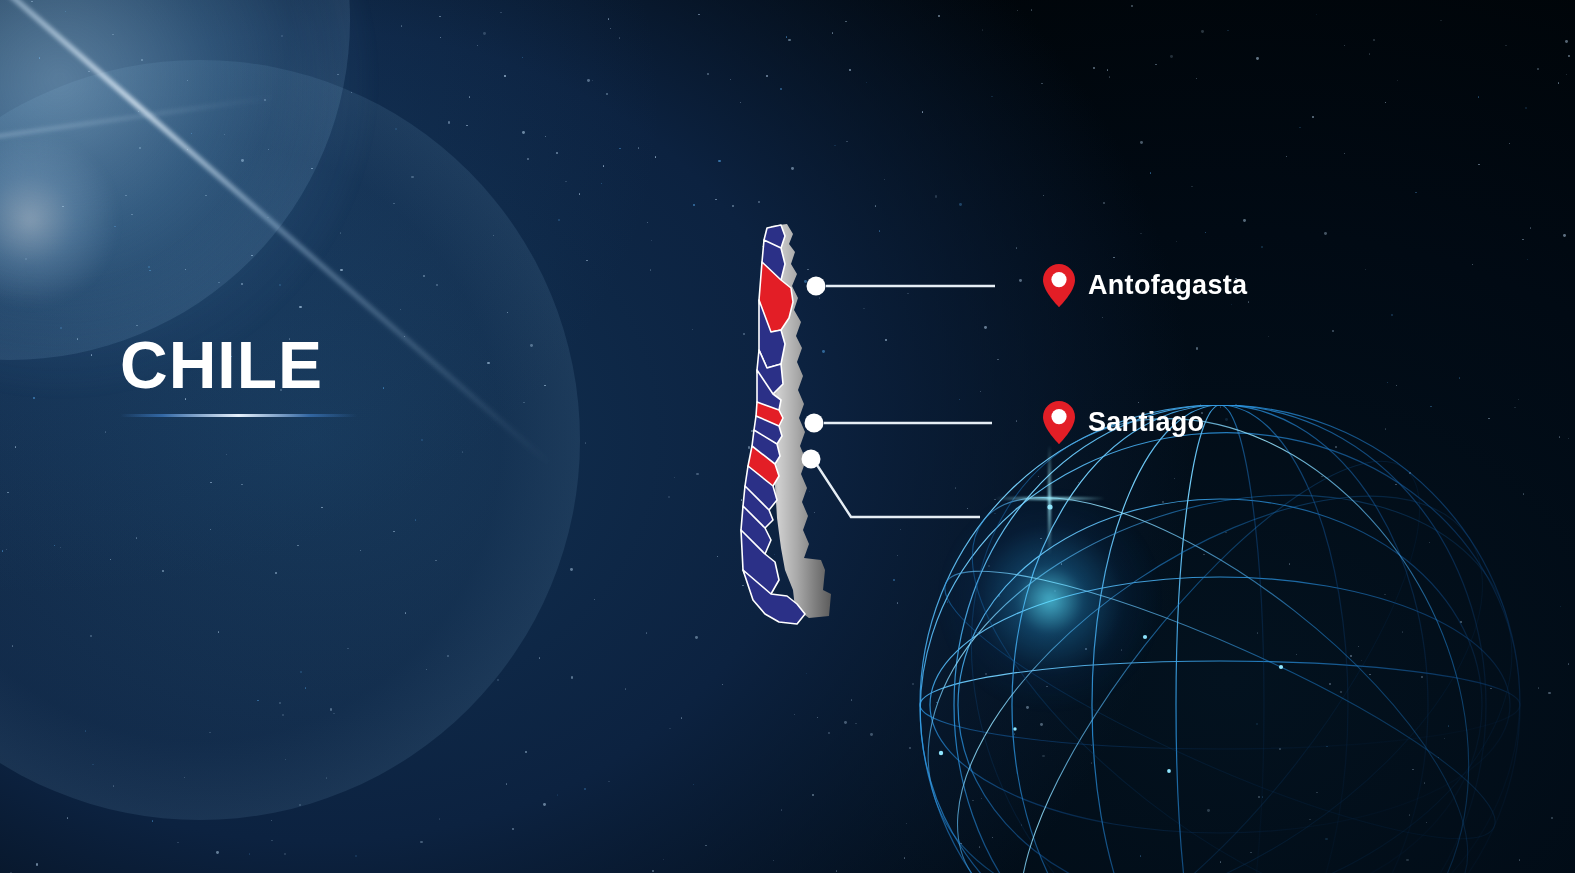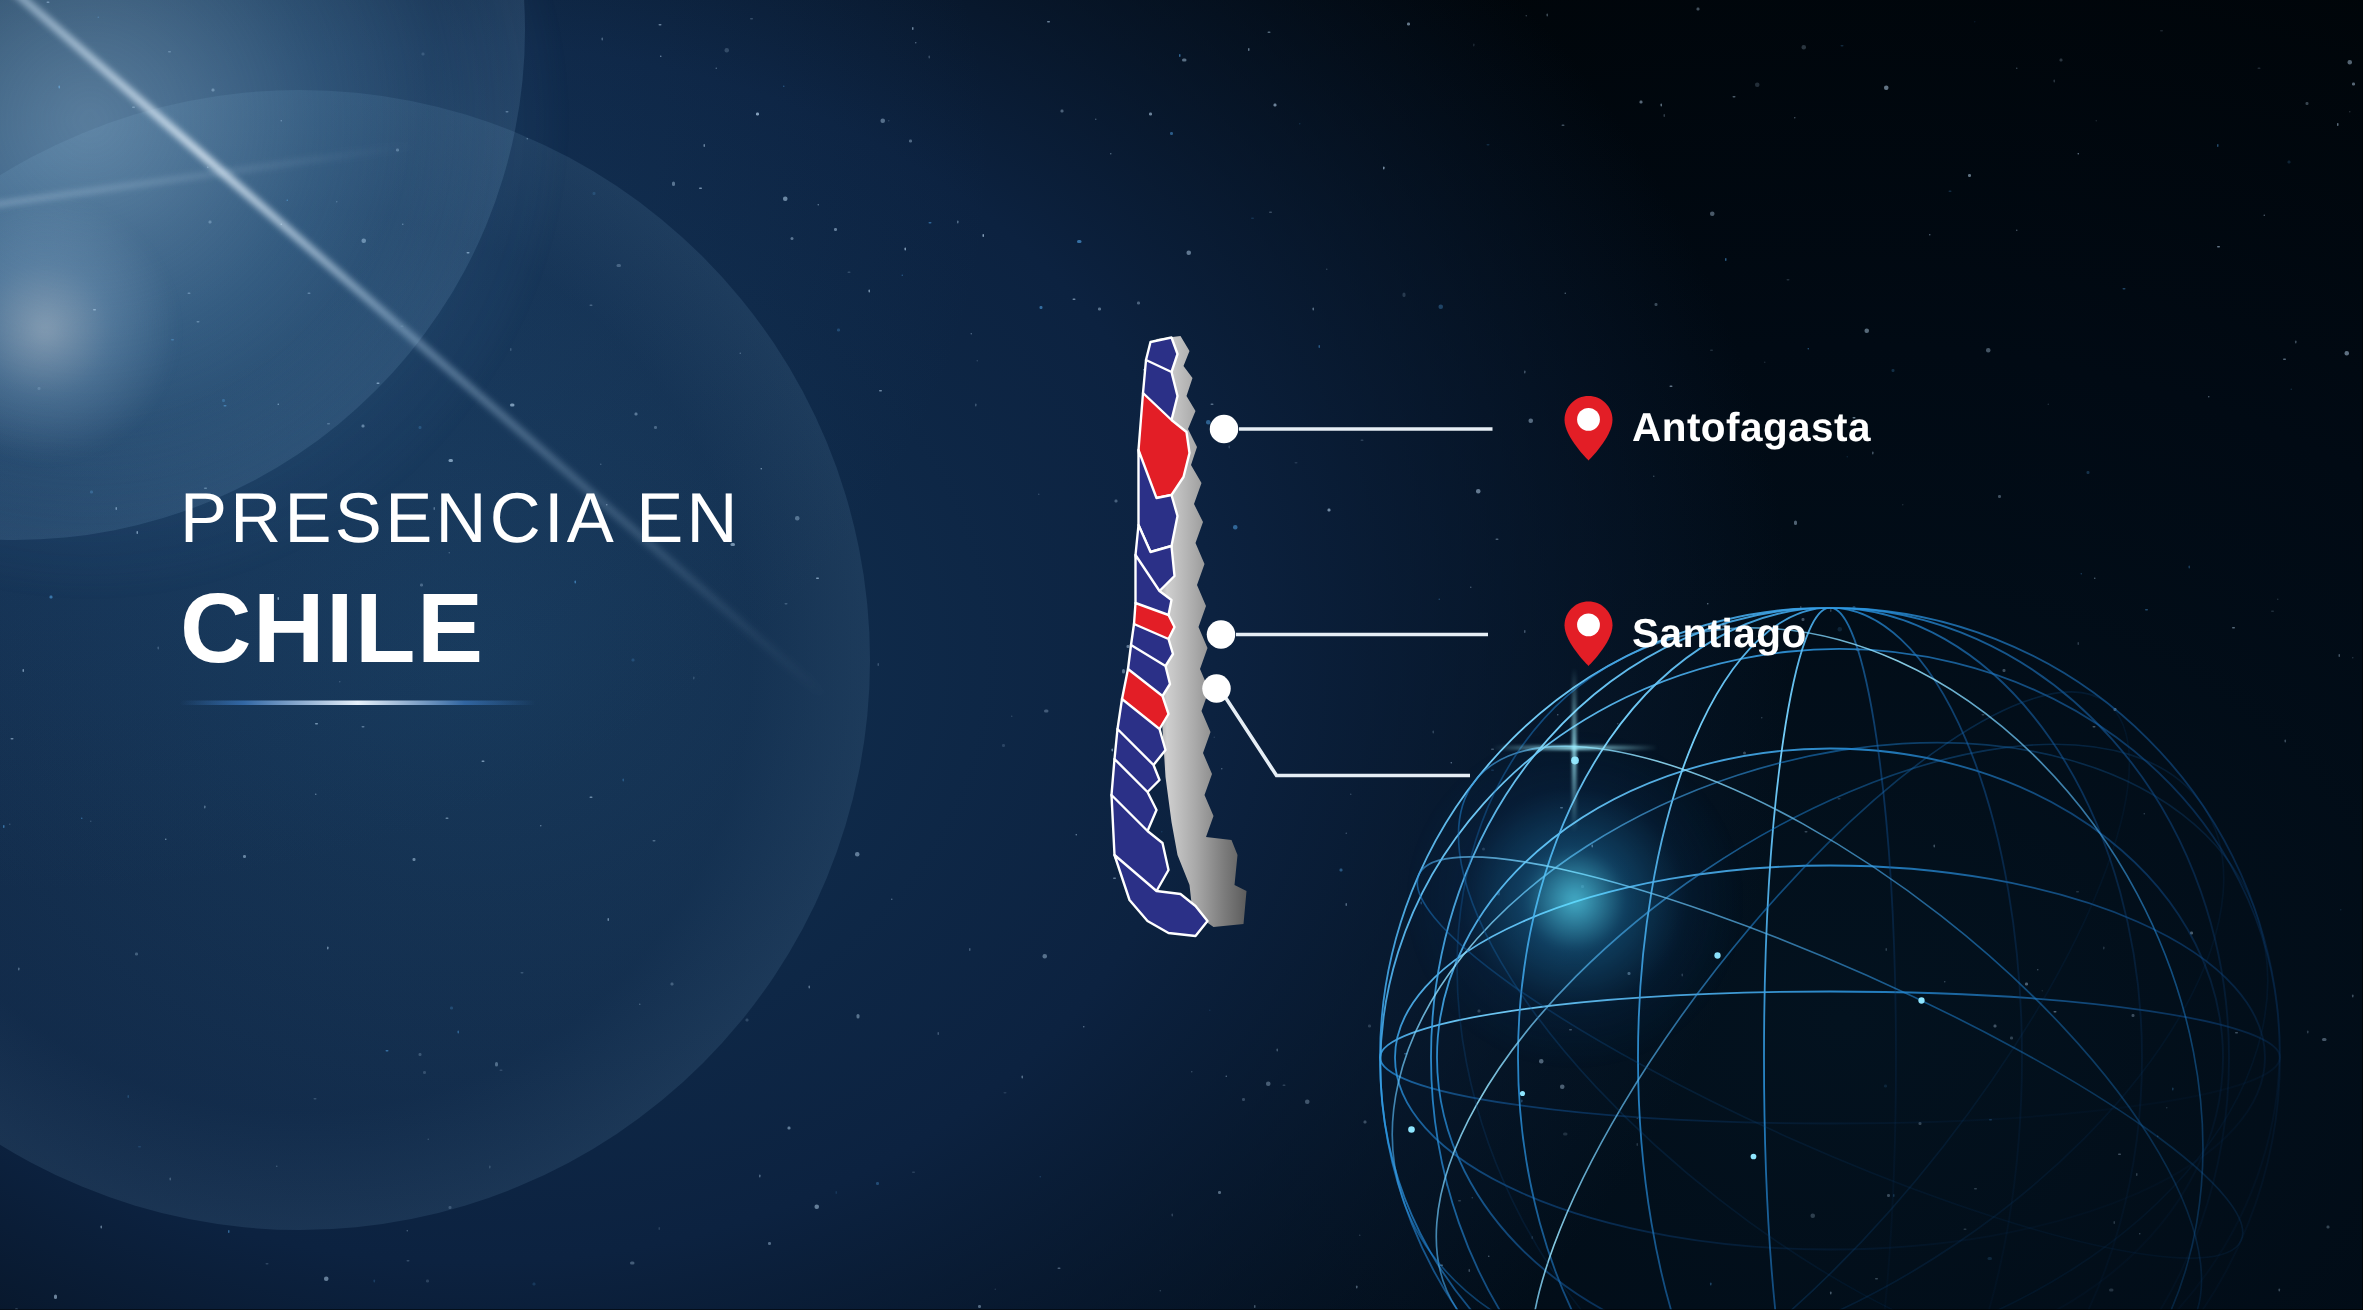--- a/index.html
+++ b/index.html
@@ -610,21 +610,20 @@
         <circle cx="252" cy="496" r="1.9"></circle>
         <circle cx="150" cy="566" r="1.8"></circle>
       </g>
     </svg>
     <div class="globe-glow"></div>
     <div class="globe-flash"></div>
     <div class="globe-flash-v"></div>
   </div>
 
   <div class="title-block">
-    <div class="title-line">PRESENCIA EN</div>
     <div class="title-strong">CHILE</div>
     <div class="title-rule"></div>
   </div>
 
   <div class="map-wrap">
     <svg width="120" height="425" viewBox="0 0 120 425">
       <defs>
         <linearGradient id="extrude" x1="0" y1="0" x2="1" y2="0">
           <stop offset="0%" stop-color="#6f6f6f"></stop>
           <stop offset="22%" stop-color="#cfcfcf"></stop>

